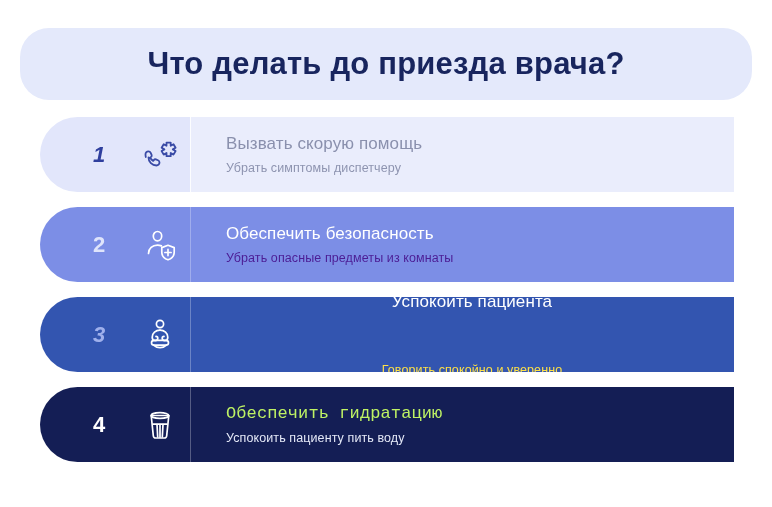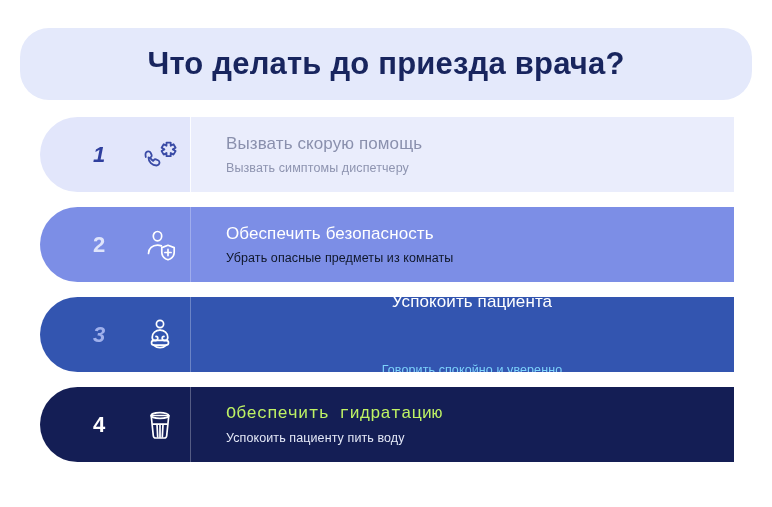--- a/index.html
+++ b/index.html
@@ -122,28 +122,28 @@
   .row-1 .step-right { background: #eaedfc; }
   .row-1 .step-number{ color: #2f3f9e; font-style: italic; }
   .row-1 .step-title { color: #8a90ad; }
   .row-1 .step-sub   { color: #8e94b0; }
 
   
   .row-2 .step-left  { background: #7c8ee6; }
   .row-2 .step-right { background: #7c8ee6; }
   .row-2 .step-number{ color: #dfe4fb; font-style: normal; }
   .row-2 .step-title { color: #ffffff; }
-  .row-2 .step-sub   { color: #0f172a; }
+  .row-2 .step-sub   { color: #4c1d95; }
 
   
   .row-3 .step-left  { background: #3355b0; }
   .row-3 .step-right { background: #3355b0; align-items: center; }
   .row-3 .step-number{ color: #9fb0ec; font-style: italic; }
   .row-3 .step-title { color: #ffffff; }
-  .row-3 .step-sub   { color: #7dd3fc; margin-top: 44px; }
+  .row-3 .step-sub   { color: #fde047; margin-top: 44px; }
 
   
   .row-4 .step-left  { background: #141e55; }
   .row-4 .step-right { background: #141e55; }
   .row-4 .step-number{ color: #ffffff; font-style: normal; }
   .row-4 .step-title { color: #bef264; font-family: Liberation Mono, monospace; }
   .row-4 .step-sub   { color: #e4e8f7; }
 
   
   .divider {
@@ -173,21 +173,21 @@
         <div class="step-icon">
           <svg width="40" height="40" viewBox="0 0 40 40" fill="none" stroke="#3a4ba6" stroke-width="1.8" stroke-linecap="round" stroke-linejoin="round">
             <path d="M8.5 22.5c0 4.5 3.6 8 8 8 1.6 0 3-1.3 3-2.9 0-1-.6-1.9-1.5-2.3l-2.1-.9a1.6 1.6 0 0 0-1.9.5l-.8 1a9.6 9.6 0 0 1-3.1-3.2l1-.8c.6-.5.8-1.3.5-2l-.9-2.1a2.5 2.5 0 0 0-2.3-1.5c-1.6 0-2.9 1.3-2.9 2.9 0 1 .1 2 .3 2.8"></path>
             <path d="M26.5 7.6h4.2v3.2l2.8-1.6 2.1 3.6-2.8 1.6 2.8 1.6-2.1 3.6-2.8-1.6v3.2h-4.2v-3.2l-2.8 1.6-2.1-3.6 2.8-1.6-2.8-1.6 2.1-3.6 2.8 1.6z"></path>
           </svg>
         </div>
         <div class="divider"></div>
       </div>
       <div class="step-right">
         <div class="step-title">Вызвать скорую помощь</div>
-        <div class="step-sub">Вызвать симптомы диспетчеру</div>
+        <div class="step-sub">Убрать симптомы диспетчеру</div>
       </div>
     </div>
 
     <div class="step-row row-2">
       <div class="step-left">
         <div class="step-number">2</div>
         <div class="step-icon">
           <svg width="40" height="40" viewBox="0 0 40 40" fill="none" stroke="#ffffff" stroke-width="1.7" stroke-linecap="round" stroke-linejoin="round">
             <path d="M17.5 6.5c2.5 0 4.2 2 4.2 4.5 0 2.6-1.9 4.8-4.2 4.8s-4.2-2.2-4.2-4.8c0-2.5 1.7-4.5 4.2-4.5z"></path>
             <path d="M8.5 28.5c0-5 4-8.4 9-8.4 1.4 0 2.7.3 3.9.8"></path>

